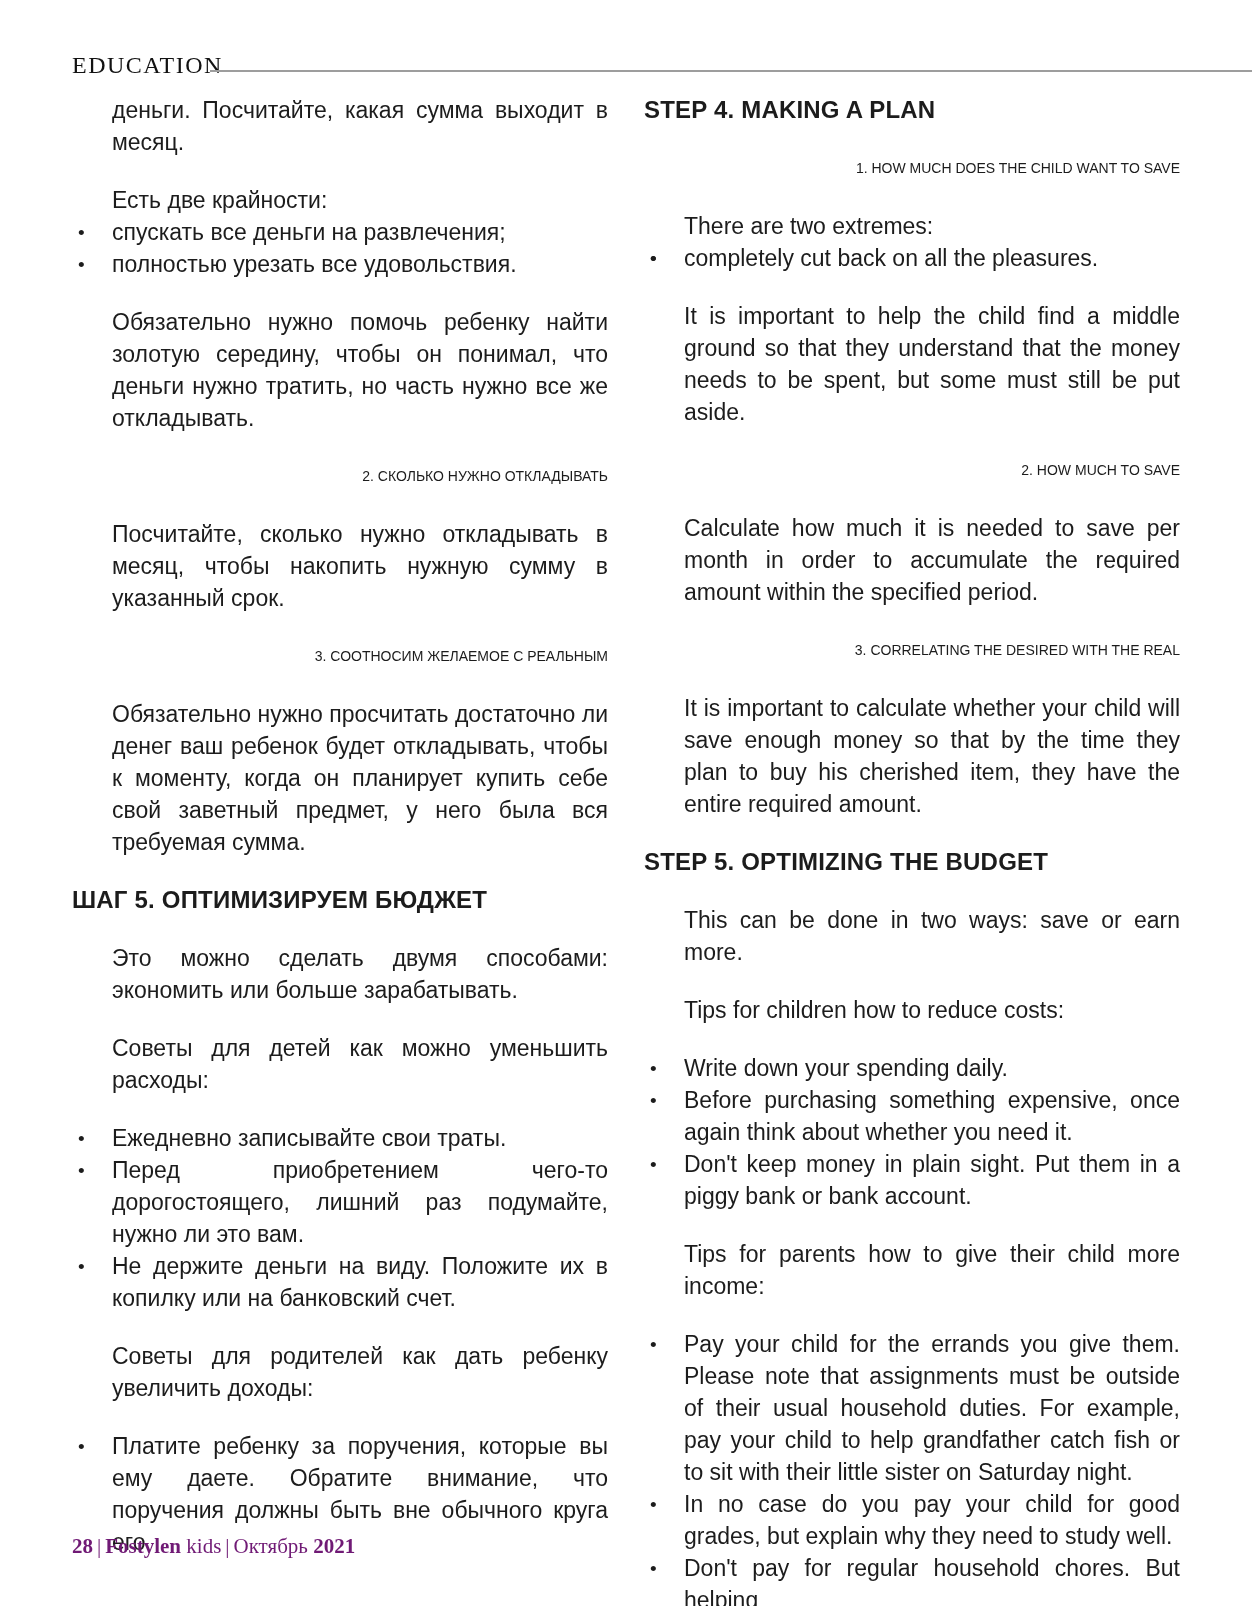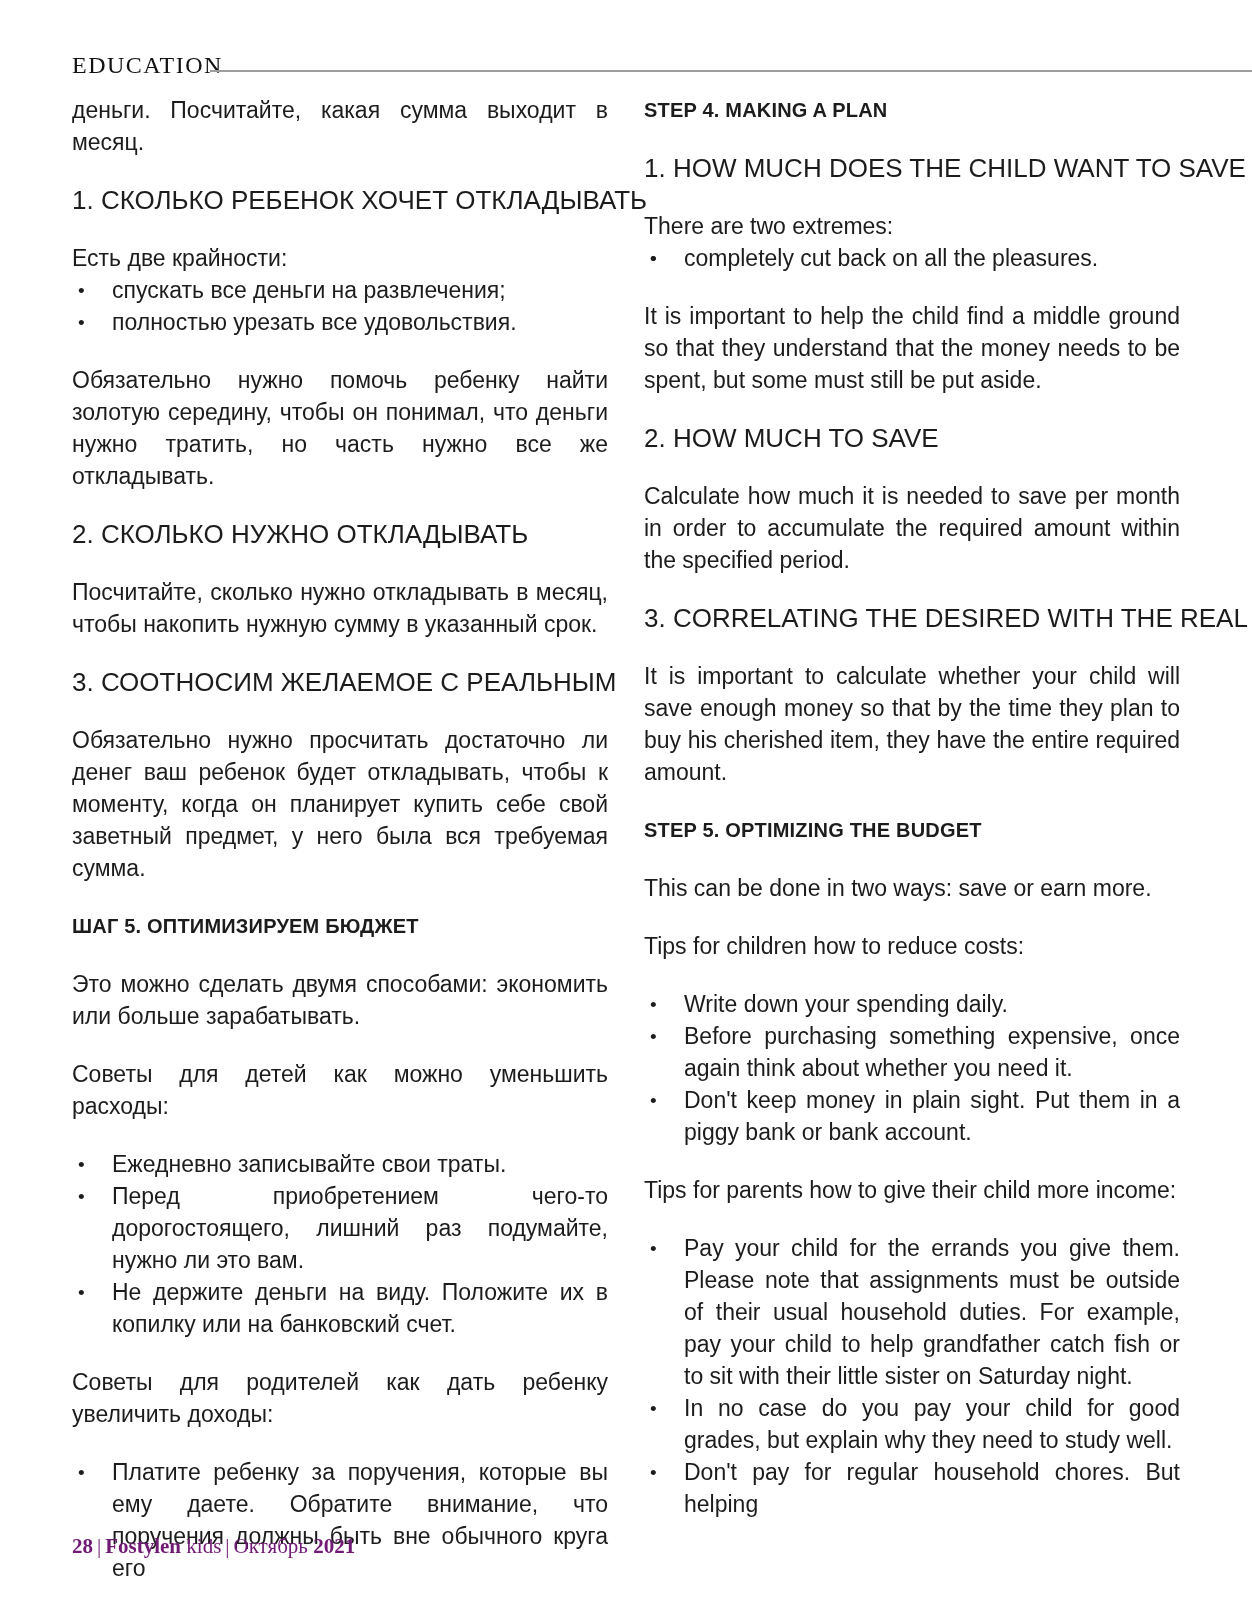--- a/index.html
+++ b/index.html
@@ -45,33 +45,33 @@
   }
   .col {
     width: 536px;
     font-size: 23px;
     line-height: 32px;
     text-align: justify;
   }
   .blk { margin: 26px 0 0 0; }
   .col .blk:first-child { margin-top: 0; }
   h2.step {
-    font-size: 20px;
+    font-size: 24px;
     font-weight: 700;
     text-align: left;
     letter-spacing: 0.2px;
   }
   h2.step, h3.sub { margin-bottom: 0; }
   h3.sub {
-    font-size: 26px;
+    font-size: 14px;
     font-weight: 400;
-    text-align: left;
+    text-align: right;
     white-space: nowrap;
   }
-  p.para { margin-bottom: 0; }
+  p.para { margin-bottom: 0; margin-left: 40px; }
   p.lead { margin-bottom: 0; }
   .bullets.tight { margin-top: 0; }
   .bullet-item {
     position: relative;
     padding-left: 40px;
   }
   .bullet-item .marker {
     position: absolute;
     left: 6px;
     top: 1px;
@@ -96,21 +96,20 @@
 
 <div class="page">
 
   <div class="header-label">EDUCATION</div>
   <div class="header-rule"></div>
 
   <main class="columns">
 
     <section class="col">
       <p class="blk para">деньги. Посчитайте, какая сумма выходит в месяц.</p>
-      <h3 class="blk sub">1. СКОЛЬКО РЕБЕНОК ХОЧЕТ ОТКЛАДЫВАТЬ</h3>
       <p class="blk para lead">Есть две крайности:</p>
       <div class="blk bullets tight">
         <div class="bullet-item">
           <span class="marker">•</span>
           <span class="btext">спускать все деньги на развлечения;</span>
         </div>
         <div class="bullet-item">
           <span class="marker">•</span>
           <span class="btext">полностью урезать все удовольствия.</span>
         </div>

